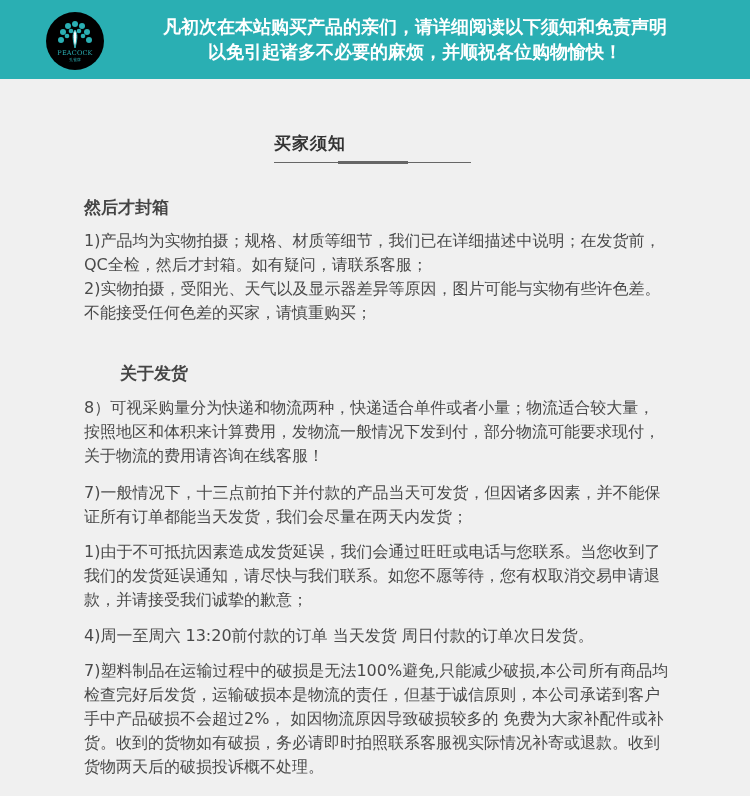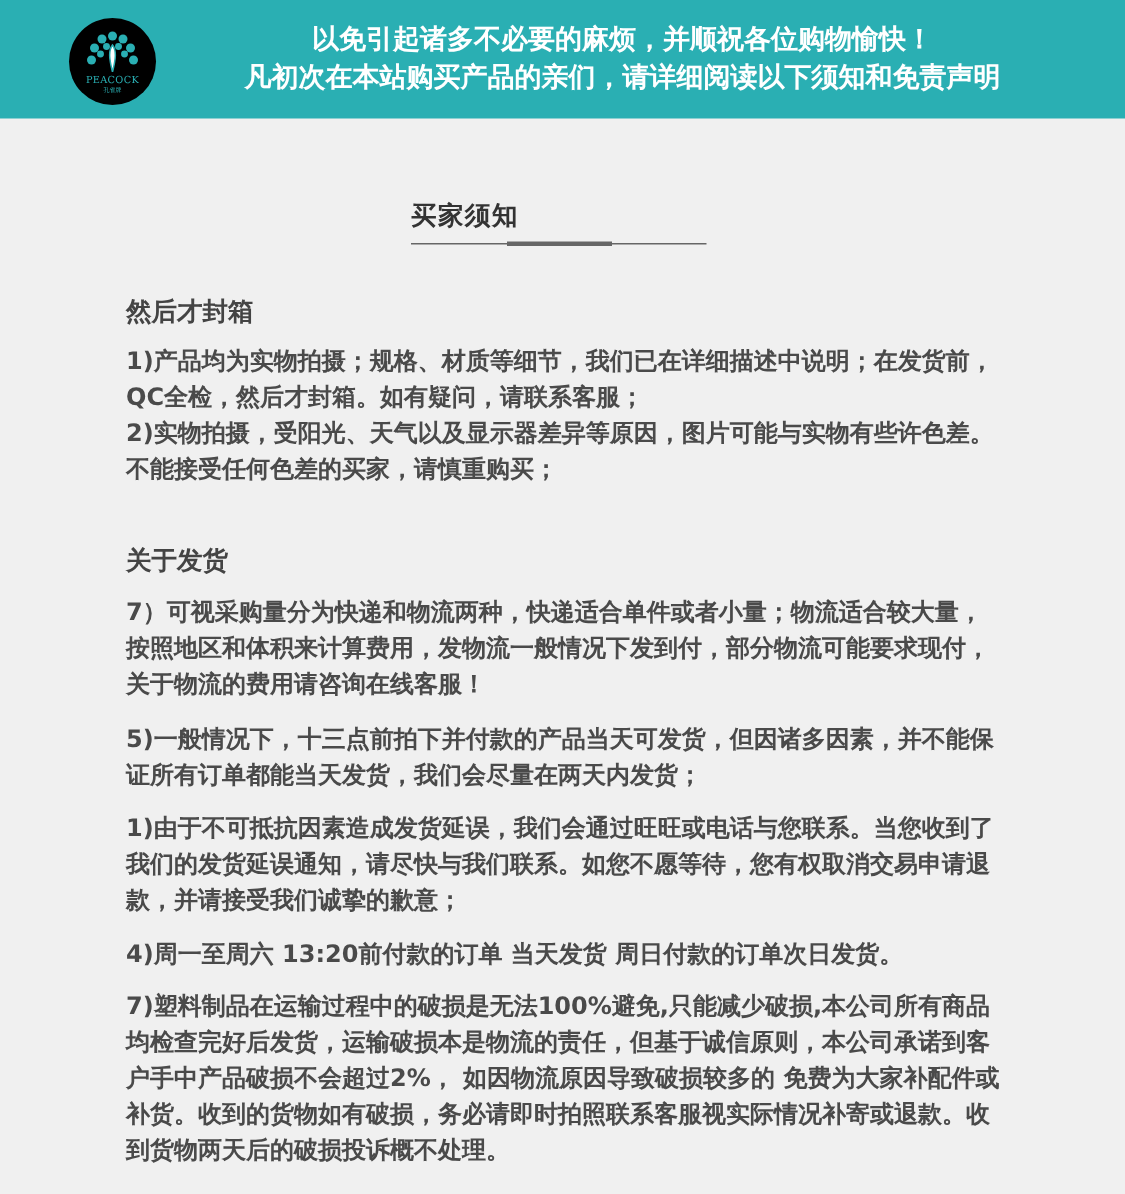--- a/index.html
+++ b/index.html
@@ -34,21 +34,21 @@
     position: absolute; left: 274px; top: 162px; width: 197px; height: 1px; background: #666;
   }
   .title-rule-thick {
     position: absolute; left: 338px; top: 161px; width: 70px; height: 3px; background: #666;
   }
   .h {
     position: absolute; left: 84px; font-size: 17px; font-weight: bold; color: #444;
   }
   .p {
     position: absolute; left: 84px; width: 585px;
-    font-size: 16px; line-height: 24px; color: #4a4a4a; font-weight: bold;
+    font-size: 16px; line-height: 24px; color: #4a4a4a;
   }
 </style>
 </head>
 <body>
 
 <div class="banner">
   <div class="logo">
     <svg width="40" height="28" viewBox="0 0 40 28">
       <g fill="#2aafb3">
         <circle cx="6" cy="20" r="3"></circle>
@@ -62,31 +62,31 @@
           <circle cx="16" cy="11" r="2.3"></circle>
           <circle cx="24" cy="11" r="2.3"></circle>
           <circle cx="28" cy="16" r="2.3"></circle>
       </g>
       <path d="M20 10 C17 14 18 20 20 28 C22 20 23 14 20 10Z" fill="#fff" stroke="#2aafb3" stroke-width="1"></path>
     </svg>
     <div class="brand">PEACOCK</div>
     <div class="brand-sub">孔雀牌</div>
   </div>
   <div class="banner-text">
+    <div>凡初次在本站购买产品的亲们，请详细阅读以下须知和免责声明</div>
     <div>以免引起诸多不必要的麻烦，并顺祝各位购物愉快！</div>
-    <div>凡初次在本站购买产品的亲们，请详细阅读以下须知和免责声明</div>
   </div>
 </div>
 
 <div class="section-title">买家须知</div>
 <div class="title-rule"></div>
 <div class="title-rule-thick"></div>
 
 <div class="h" style="top:196px;">然后才封箱</div>
 <div class="p" style="top:229px; white-space:pre-line;">1)产品均为实物拍摄；规格、材质等细节，我们已在详细描述中说明；在发货前，QC全检，然后才封箱。如有疑问，请联系客服；
 2)实物拍摄，受阳光、天气以及显示器差异等原因，图片可能与实物有些许色差。不能接受任何色差的买家，请慎重购买；</div>
 
-<div class="h" style="top:362px;">关于发货</div>
-<div class="p" style="top:396px;">7）可视采购量分为快递和物流两种，快递适合单件或者小量；物流适合较大量，按照地区和体积来计算费用，发物流一般情况下发到付，部分物流可能要求现付，关于物流的费用请咨询在线客服！</div>
-<div class="p" style="top:481px;">5)一般情况下，十三点前拍下并付款的产品当天可发货，但因诸多因素，并不能保证所有订单都能当天发货，我们会尽量在两天内发货；</div>
+<div class="h" style="top:362px;margin-left:36px;">关于发货</div>
+<div class="p" style="top:396px;">8）可视采购量分为快递和物流两种，快递适合单件或者小量；物流适合较大量，按照地区和体积来计算费用，发物流一般情况下发到付，部分物流可能要求现付，关于物流的费用请咨询在线客服！</div>
+<div class="p" style="top:481px;">7)一般情况下，十三点前拍下并付款的产品当天可发货，但因诸多因素，并不能保证所有订单都能当天发货，我们会尽量在两天内发货；</div>
 <div class="p" style="top:540px;">1)由于不可抵抗因素造成发货延误，我们会通过旺旺或电话与您联系。当您收到了我们的发货延误通知，请尽快与我们联系。如您不愿等待，您有权取消交易申请退款，并请接受我们诚挚的歉意；</div>
 <div class="p" style="top:624px;">4)周一至周六 13:20前付款的订单 当天发货 周日付款的订单次日发货。</div>
 <div class="p" style="top:659px;">7)塑料制品在运输过程中的破损是无法100%避免,只能减少破损,本公司所有商品均检查完好后发货，运输破损本是物流的责任，但基于诚信原则，本公司承诺到客户手中产品破损不会超过2%， 如因物流原因导致破损较多的 免费为大家补配件或补货。收到的货物如有破损，务必请即时拍照联系客服视实际情况补寄或退款。收到货物两天后的破损投诉概不处理。</div>
 
 </body></html>

